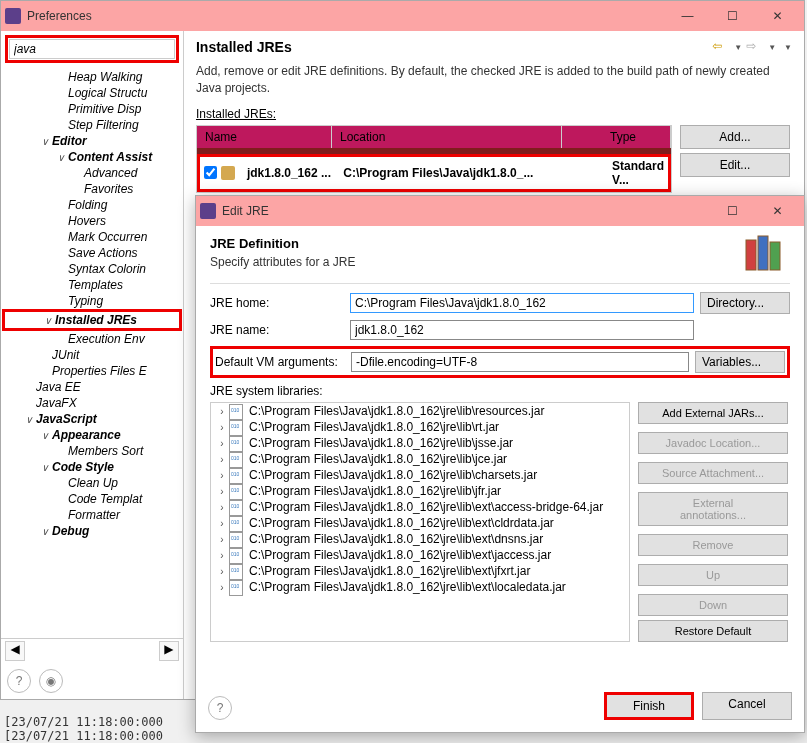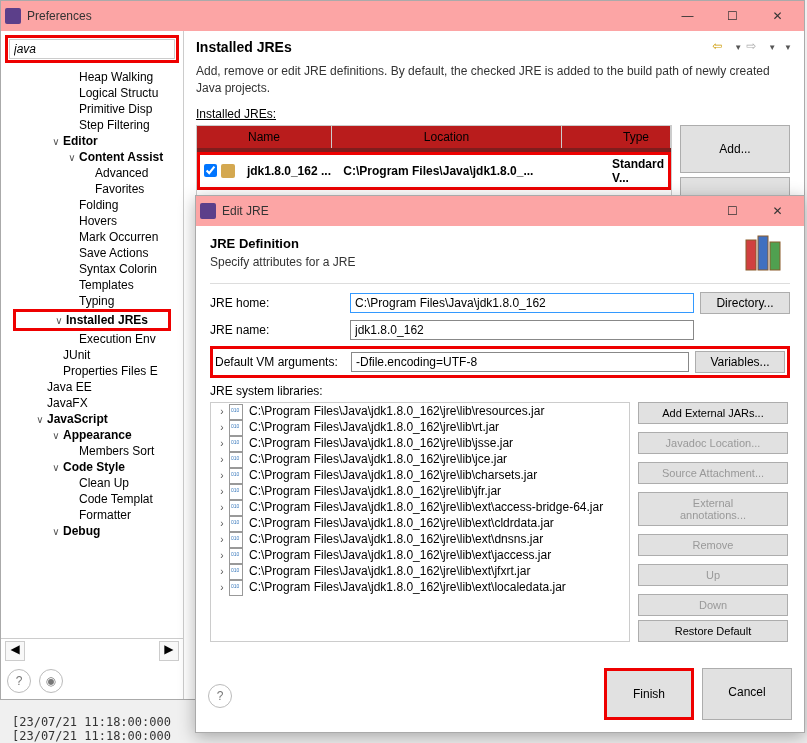--- a/index.html
+++ b/index.html
@@ -7,21 +7,21 @@
 .window { background: #fff; border: 1px solid #aaa; position: absolute; }
 .titlebar { height: 30px; display: flex; align-items: center; padding: 0 4px; background: #fca5a5; }
 .titlebar-icon { width: 16px; height: 16px; margin-right: 6px; background: #5c3f8a; border-radius: 2px; display: inline-block; }
 .titlebar-title { flex: 1; color: #333; }
 .win-btns { display: flex; gap: 0; }
 .win-btn { width: 45px; height: 28px; display: flex; align-items: center; justify-content: center; color: #333; cursor: pointer; }
 .pref-body { display: flex; height: calc(100% - 30px); }
 .pref-left { width: 184px; border-right: 1px solid #ccc; display: flex; flex-direction: column; }
 .search-box { margin: 4px; border: 3px solid #e00; padding: 1px; }
 .search-input { width: 100%; border: 1px solid #ccc; padding: 2px 4px; font-style: italic; }
-.tree { flex: 1; overflow-y: auto; padding: 2px 12px; }
+.tree { flex: 1; overflow-y: auto; padding: 2px 1px; font-style: italic; }
 .tree-row { display: flex; align-items: center; padding: 1px 4px; cursor: pointer; white-space: nowrap; }
 .twisty { width: 14px; text-align: center; color: #555; font-size: 10px; }
 .tree-label { color: #000; }
 .bold { font-weight: bold; }
 .indent-1 { padding-left: 20px; }
 .indent-2 { padding-left: 36px; }
 .indent-3 { padding-left: 52px; }
 .indent-4 { padding-left: 68px; }
 .hl-red { border: 3px solid #e00; }
 .scroll-buttons { display: flex; justify-content: space-between; border-top: 1px solid #ccc; padding: 2px 4px; }
@@ -29,47 +29,47 @@
 .pref-right { flex: 1; padding: 8px 12px; position: relative; }
 .page-header { display: flex; align-items: center; margin-bottom: 8px; }
 .page-title { font-weight: bold; font-size: 14px; flex: 1; }
 .nav-arrows { display: flex; gap: 4px; align-items: center; }
 .nav-arrow { width: 18px; height: 16px; cursor: pointer; color: #c90; }
 .nav-arrow.fwd { color: #aaa; }
 .dropdown-arrow { font-size: 8px; color: #555; }
 .desc { color: #333; margin-bottom: 10px; line-height: 1.4; }
 .subtitle { margin-bottom: 4px; text-decoration: underline; }
 .jre-table { border: 1px solid #ccc; width: calc(100% - 120px); display: inline-block; vertical-align: top; }
-.jre-header { display: flex; background: #b91c1c; border-bottom: 4px solid #7f1d1d; text-align: center; }
+.jre-header { display: flex; background: #be185d; border-bottom: 6px solid #7f1d1d; }
 .jre-header > div { padding: 4px 8px; border-right: 1px solid #ccc; }
 .jre-row { display: flex; padding: 2px 4px; align-items: center; }
 .col-name { width: 135px; padding-left: 8px; }
 .col-loc { width: 230px; }
 .col-type { flex: 1; margin-left: 40px; }
 .chk { width: 13px; height: 13px; margin-right: 4px; }
 .jar-icon-sm { width: 14px; height: 14px; background: #d4a850; border-radius: 2px; margin-right: 4px; display: inline-block; }
 .side-btns { display: inline-block; width: 110px; vertical-align: top; margin-left: 8px; }
-.btn { display: block; width: 100%; padding: 16px 8px; margin-bottom: 4px; border: 1px solid #adadad; background: #e1e1e1; text-align: center; cursor: pointer; }
+.btn { display: block; width: 100%; padding: 4px 8px; margin-bottom: 4px; border: 1px solid #adadad; background: #e1e1e1; text-align: center; cursor: pointer; }
 .btn.disabled { color: #999; margin-top: 8px; }
 .help-btn { width: 24px; height: 24px; border: 1px solid #bbb; border-radius: 50%; display: flex; align-items: center; justify-content: center; color: #777; cursor: pointer; }
 .footer { position: absolute; bottom: 8px; left: 12px; right: 12px; display: flex; justify-content: space-between; align-items: center; }
 .footer-btns { display: flex; gap: 8px; }
 .footer-btns .btn { width: 90px; }
-.console-line { position: absolute; left: 12px; color: #333; font-family: monospace; }
+.console-line { position: absolute; left: 4px; color: #333; font-family: monospace; }
 
 .dlg { left: 195px; top: 195px; width: 610px; height: 538px; z-index: 10; box-shadow: 0 4px 16px rgba(0,0,0,0.3); }
 .dlg-body { padding: 10px 14px; }
 .dlg-title { font-weight: bold; font-size: 13px; margin-bottom: 4px; }
 .dlg-desc { color: #333; margin-bottom: 14px; }
 .dlg-head-img { position: absolute; right: 14px; top: 36px; width: 48px; height: 40px; }
 .form-row { display: flex; align-items: center; margin-bottom: 6px; }
 .form-label { width: 140px; }
 .form-input { flex: 1; border: 1px solid #888; padding: 2px 4px; }
 .form-input.focus { border: 1px solid #3399ff; }
-.form-btn { width: 90px; margin-left: 6px; padding: 3px 6px; border: 1px solid #adadad; background: #e1e1e1; text-align: center; cursor: pointer; }
+.form-btn { width: 90px; margin-left: 6px; padding: 3px 6px; border: 1px solid #adadad; background: #e1e1e1; text-align: left; cursor: pointer; }
 .libs-box { border: 1px solid #ccc; height: 240px; overflow-y: scroll; width: calc(100% - 160px); display: inline-block; vertical-align: top; }
 .lib-row { display: flex; align-items: center; padding: 1px 4px; white-space: nowrap; }
 .lib-twisty { width: 14px; color: #555; font-size: 10px; text-align: center; }
 .jar-icon { width: 16px; height: 14px; margin-right: 4px; display: inline-block; position: relative; }
 .jar-icon::before { content: ""; position: absolute; width: 12px; height: 14px; background: #fff; border: 1px solid #999; left: 0; }
 .jar-icon::after { content: "010"; position: absolute; font-size: 5px; color: #3a7abd; left: 2px; top: 3px; }
 .lib-btns { display: inline-block; width: 150px; vertical-align: top; margin-left: 8px; }
 .lib-btns .btn { font-size: 11px; padding: 4px 20px; }
 .books-svg rect { stroke: #8a5a2a; stroke-width: 1; }
 </style>

